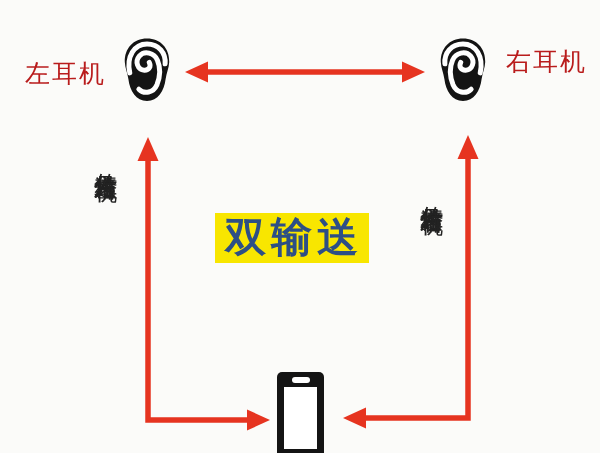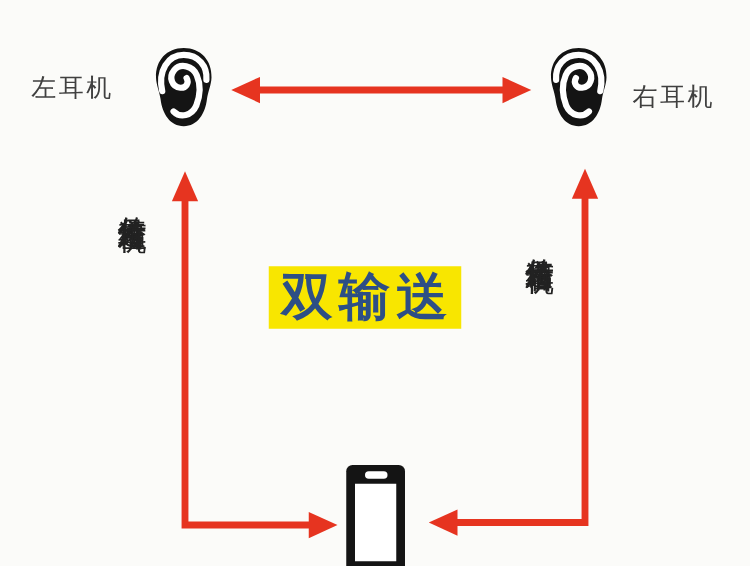--- a/index.html
+++ b/index.html
@@ -20,24 +20,24 @@
   .arrows{position:absolute;left:0;top:0;pointer-events:none;}
   .arrow-line{stroke:var(--arrow_red);stroke-width:5.5;fill:none;}
   .arrow-head{fill:var(--arrow_red);stroke:none;}
   .ear{position:absolute;width:58px;height:74px;}
   .ear-left{left:118px;top:35px;}
   .ear-right{left:434px;top:35px;transform:scaleX(-1);}
   .ear .silhouette{fill:var(--ink_black);}
   .ear .detail{fill:none;stroke:#ffffff;stroke-width:5.5;stroke-linecap:round;}
   .hlabel{
     position:absolute;
-    font-size:20px;color:#404040;letter-spacing:2px;white-space:nowrap;font-family:Liberation Mono, monospace;
+    font-size:25px;color:#b91c1c;letter-spacing:2px;white-space:nowrap;font-family:Liberation Mono, monospace;
   }
   .hlabel-left{left:25px;top:57px;}
-  .hlabel-right{left:506px;top:64px;}
+  .hlabel-right{left:506px;top:45px;}
   .vtext{
     position:absolute;
     writing-mode:vertical-rl;text-orientation:upright;
     font-size:23px;color:#222;letter-spacing:1px;line-height:1.1;
   }
   .vtext-left{left:93px;top:155px;}
   .vtext-right{left:419px;top:188px;}
   .highlight{
     position:absolute;left:215px;top:213px;
     background:var(--highlight_yellow);

